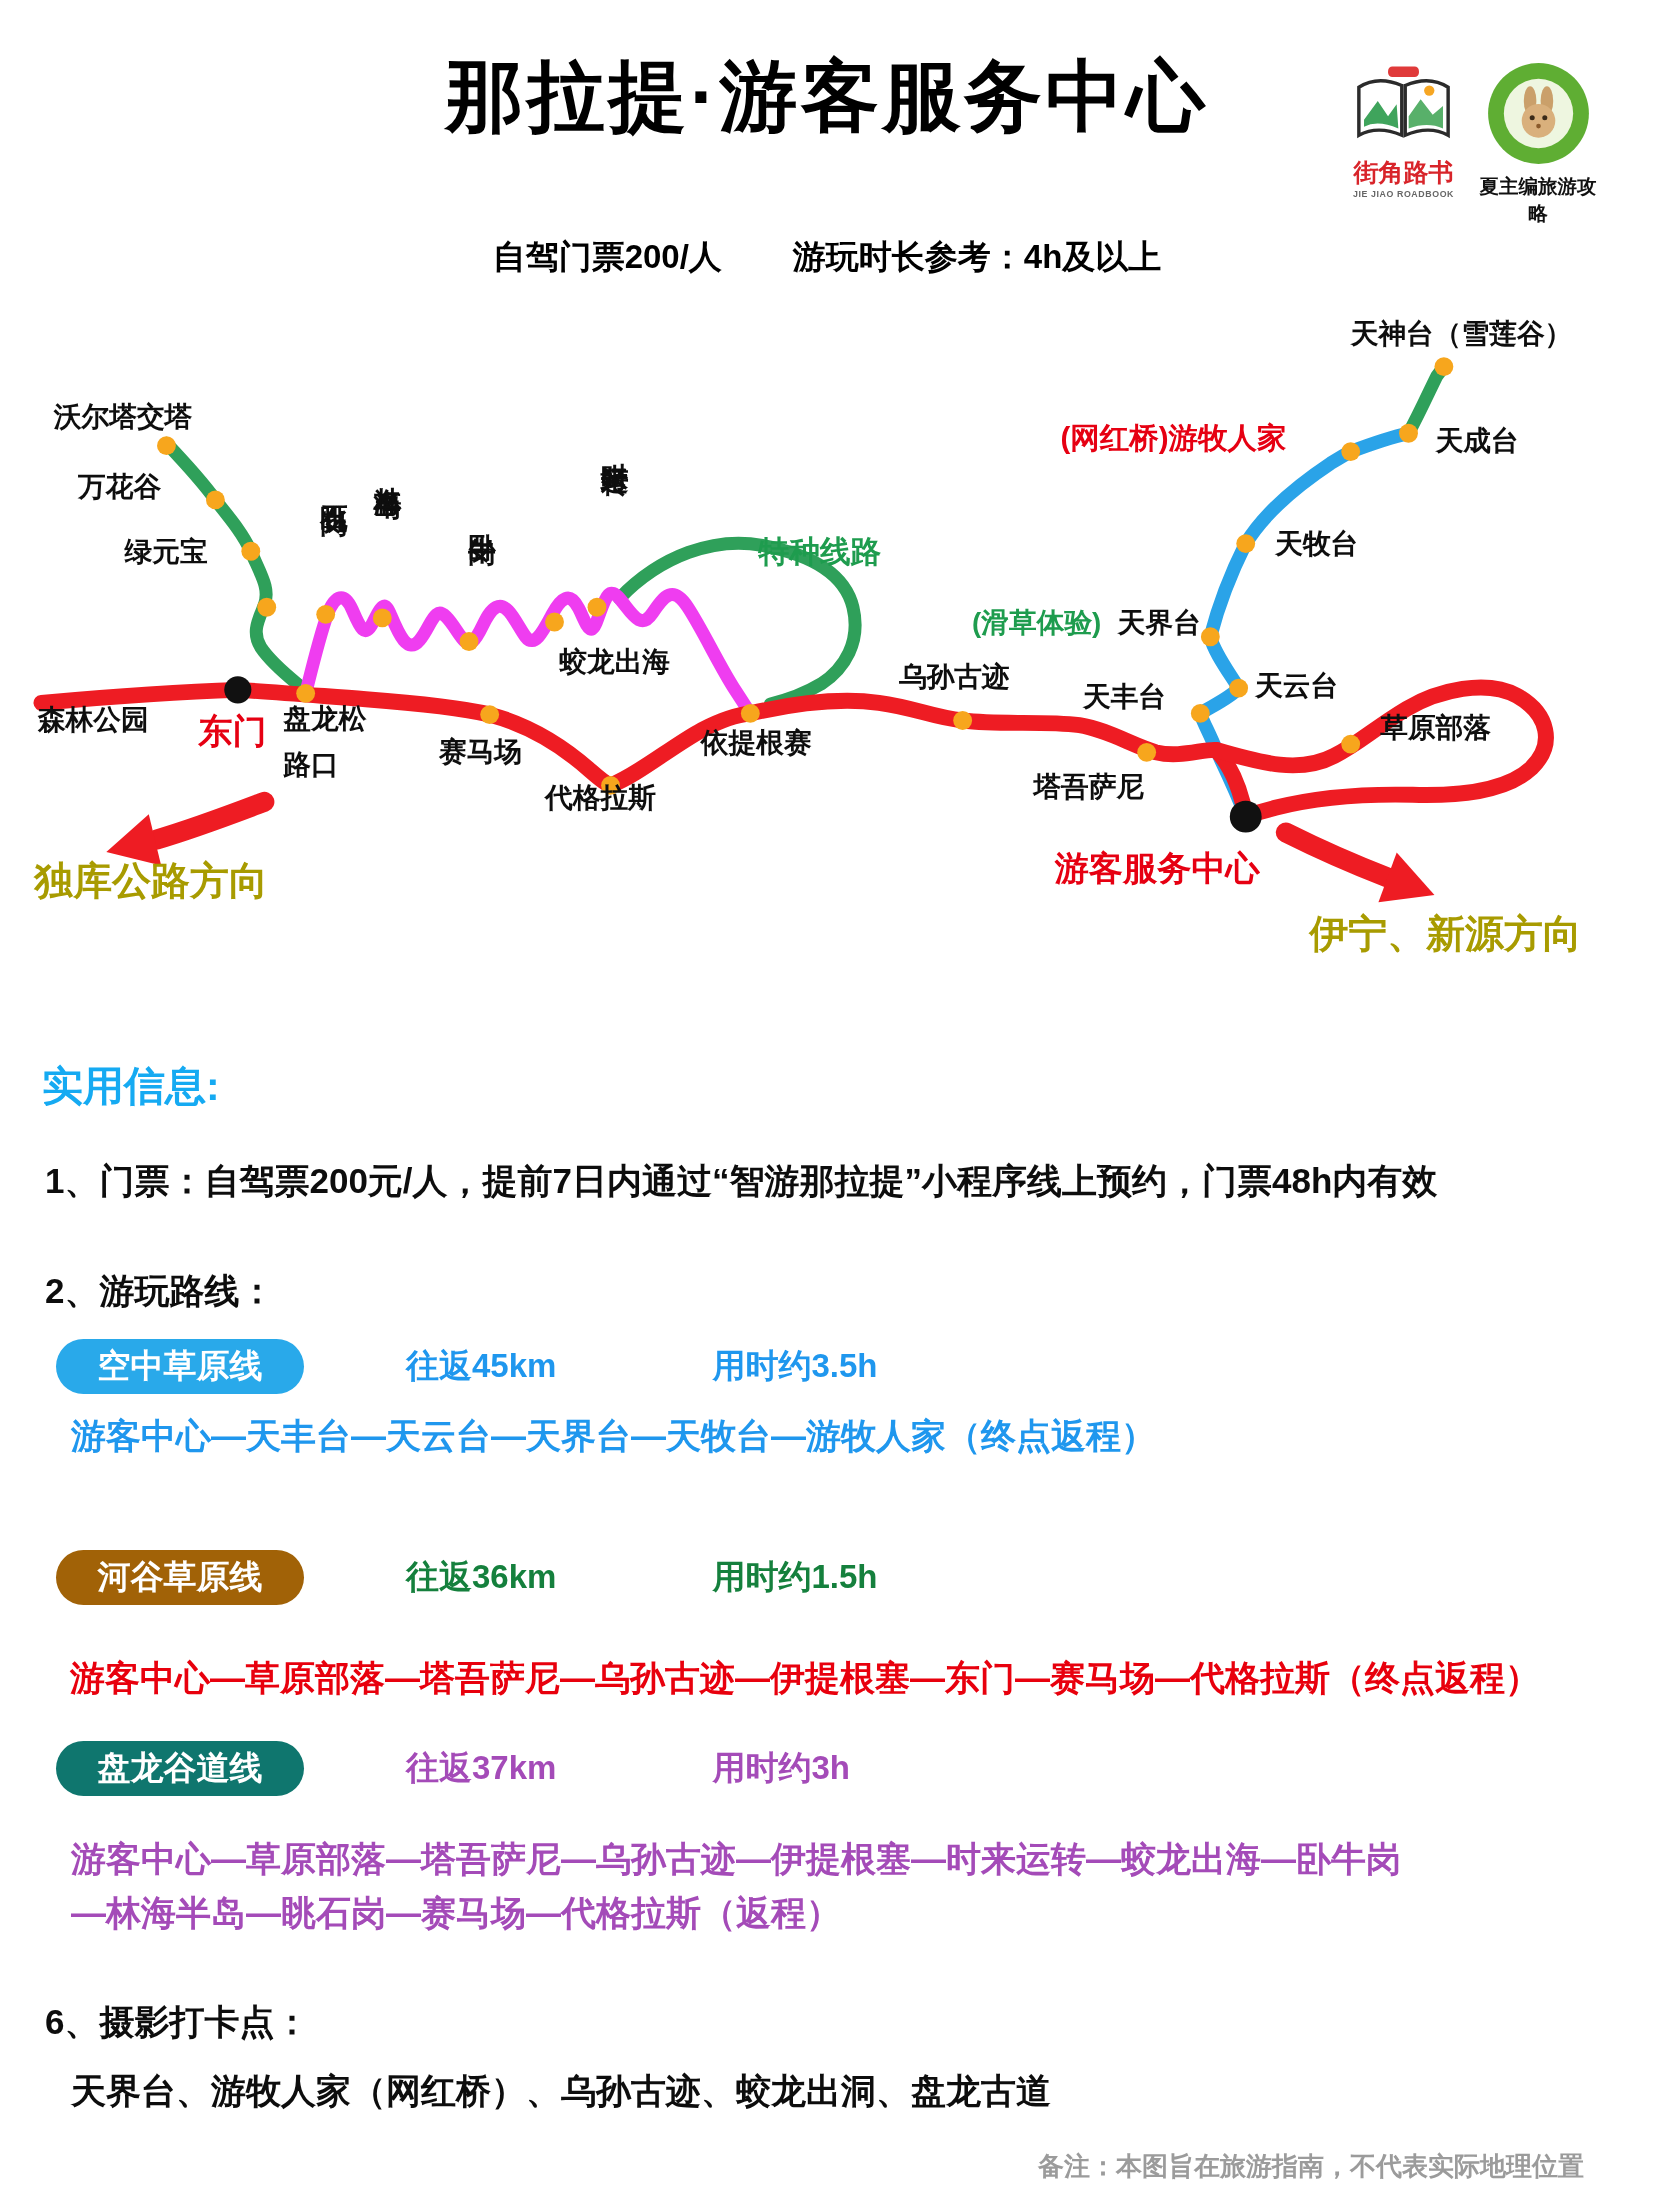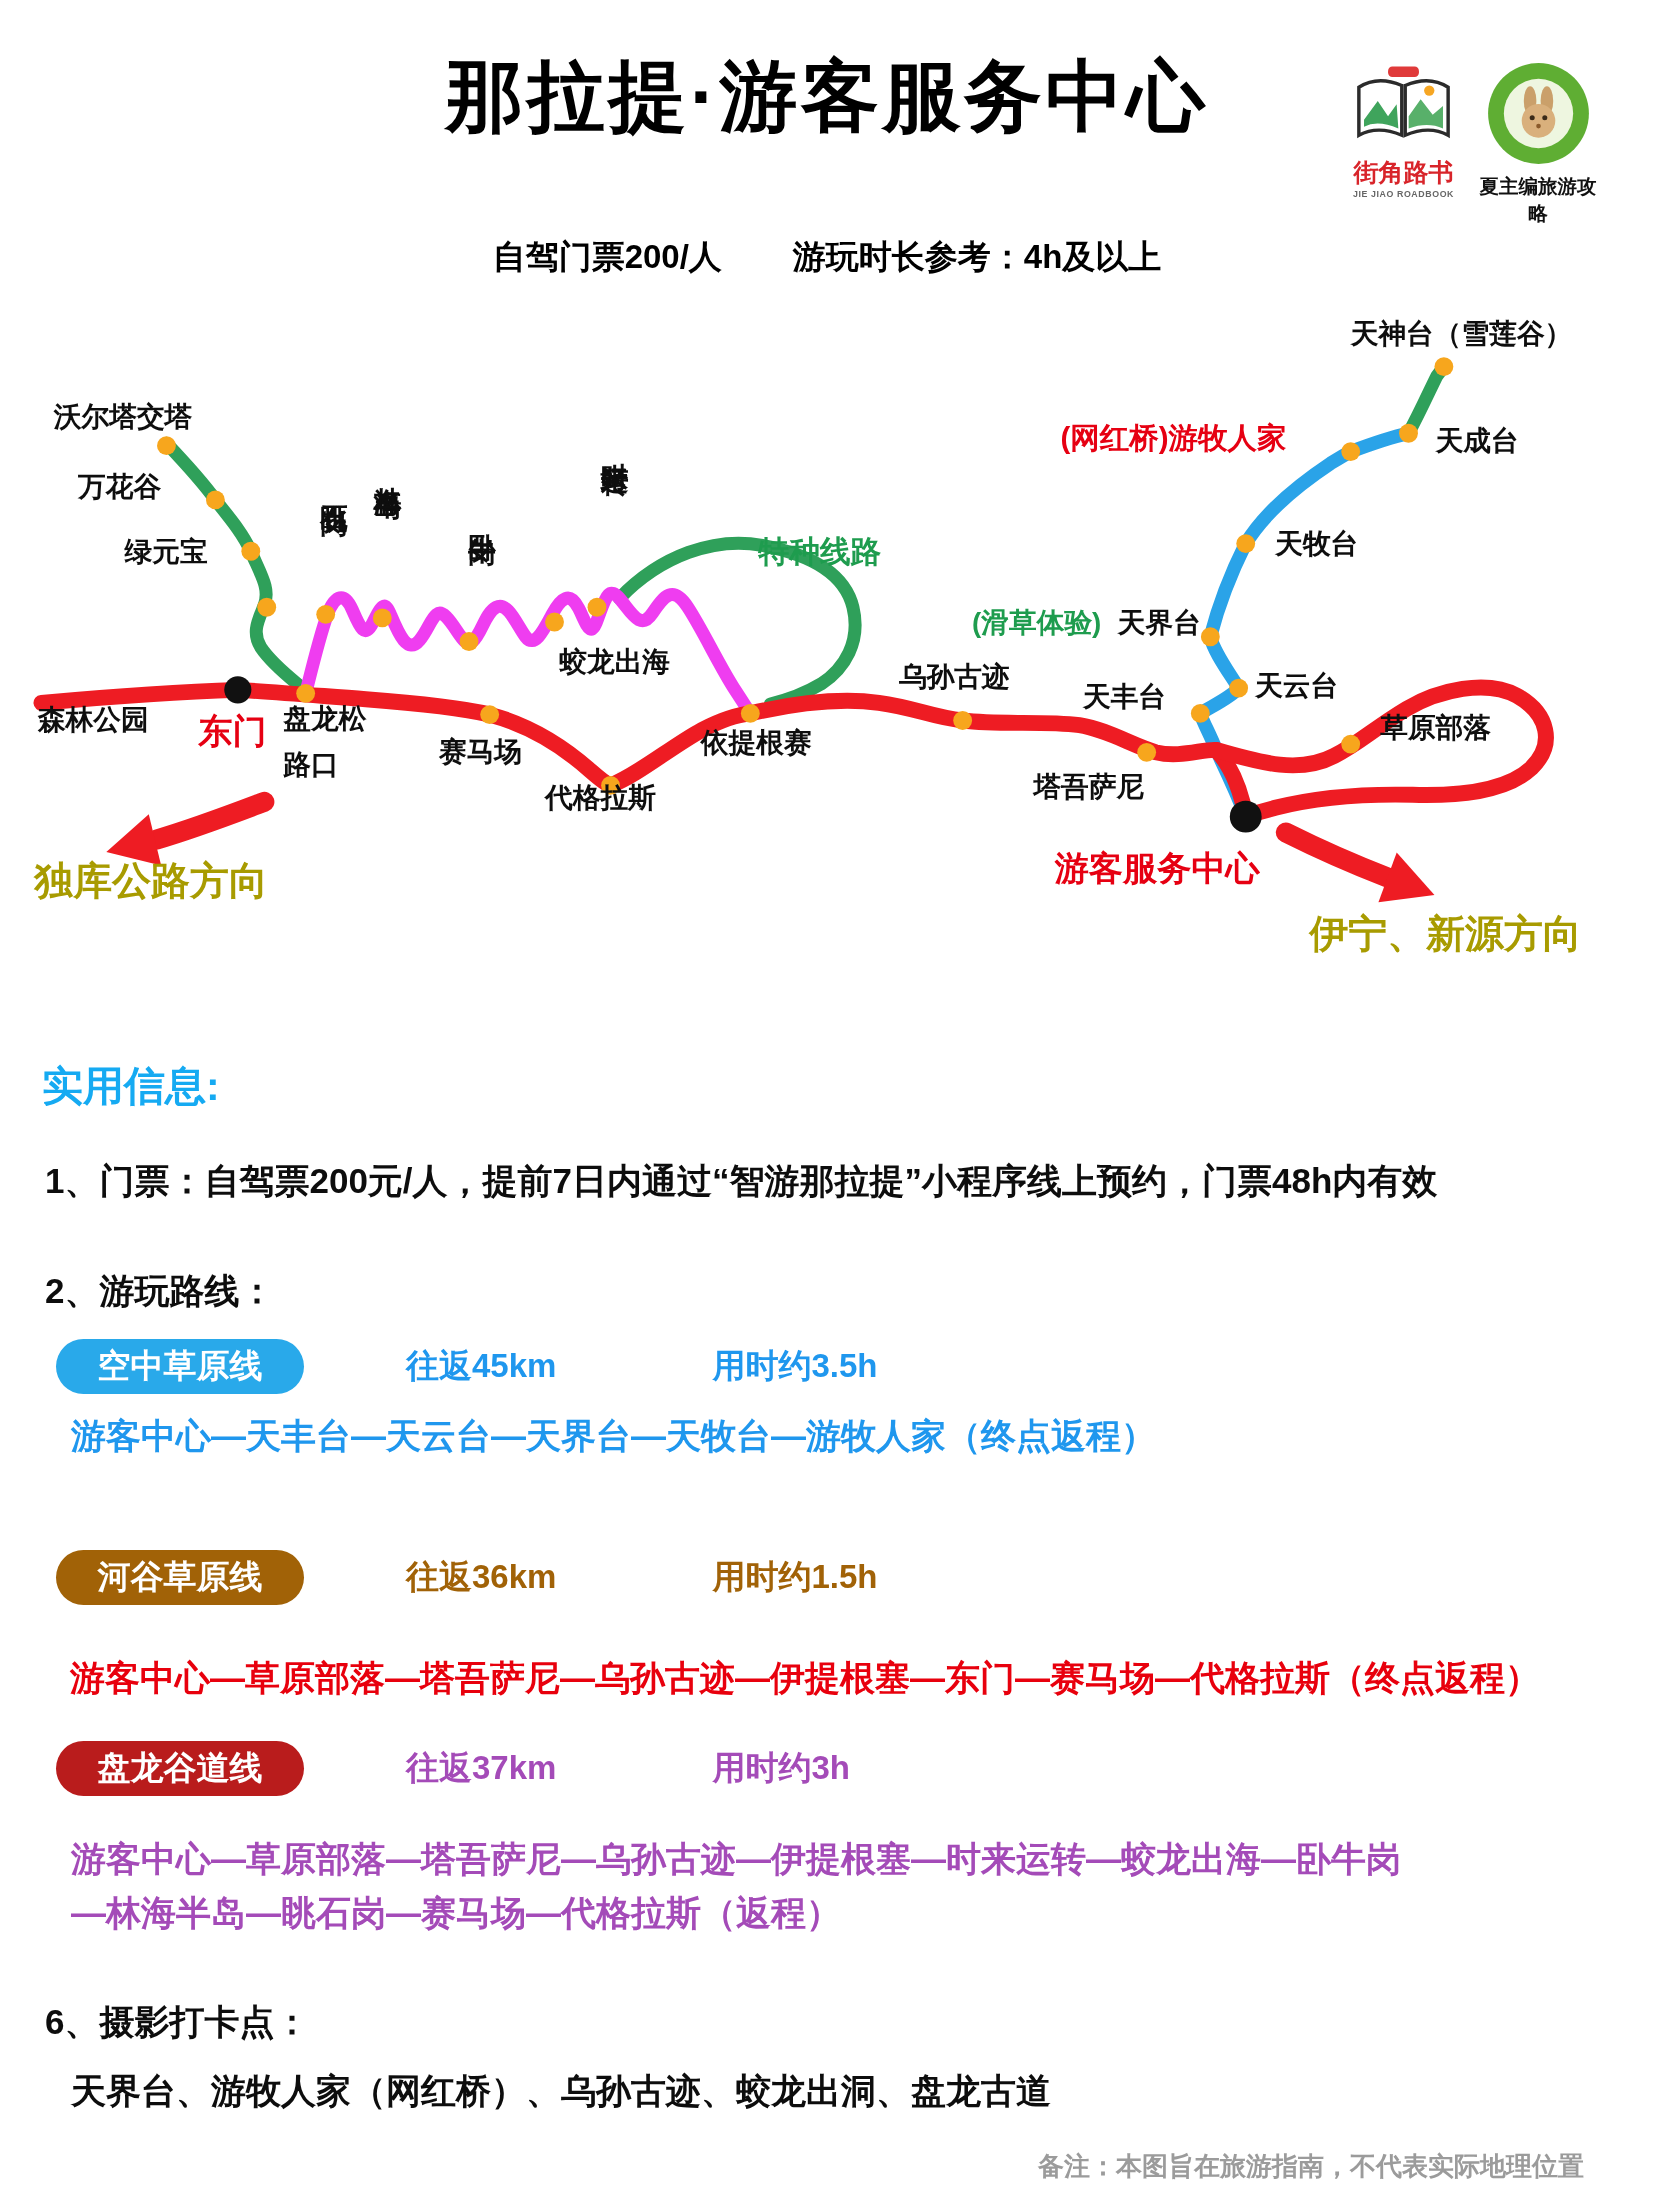--- a/index.html
+++ b/index.html
@@ -38,26 +38,26 @@
   .info-item1{left:45px;top:1158px;width:1581px;}
   .info-item2{left:45px;top:1268px;}
   .route-row{display:flex;align-items:center;left:56px;height:57px;gap:32px;}
   .row-sky{top:1338px;}
   .row-valley{top:1549px;}
   .row-pan{top:1740px;}
   .badge{min-width:248px;height:55px;border-radius:28px;color:#fff;font-size:33px;font-weight:800;
          display:flex;align-items:center;justify-content:center;padding:0 21px;box-sizing:border-box;}
   .badge-sky{background:#29a9ea;}
   .badge-valley{background:#a16207;}
-  .badge-pan{background:#b91c1c;}
+  .badge-pan{background:#0f766e;}
   .meta{font-size:33px;font-weight:800;}
   .meta-dist{margin-left:70px;}
   .meta-dur{margin-left:124px;}
   .meta-sky{color:#1f97ee;}
-  .meta-valley{color:#a16207;}
+  .meta-valley{color:#15803d;}
   .meta-pan{color:#a44bb8;}
   .route-path{font-size:35px;font-weight:800;line-height:1.55;}
   .route-path-sky{left:71px;top:1409px;color:#1f97ee;}
   .route-path-valley{left:70px;top:1651px;color:#e8000d;width:1557px;}
   .route-path-pan{left:71px;top:1832px;color:#a44bb8;width:1333px;}
   .info-item3{left:45px;top:1999px;}
   .photo-spots{left:71px;top:2068px;}
   .footer-note{right:70px;top:2149px;font-size:26px;font-weight:700;color:#9b9b9b;}
 </style>
 </head>

